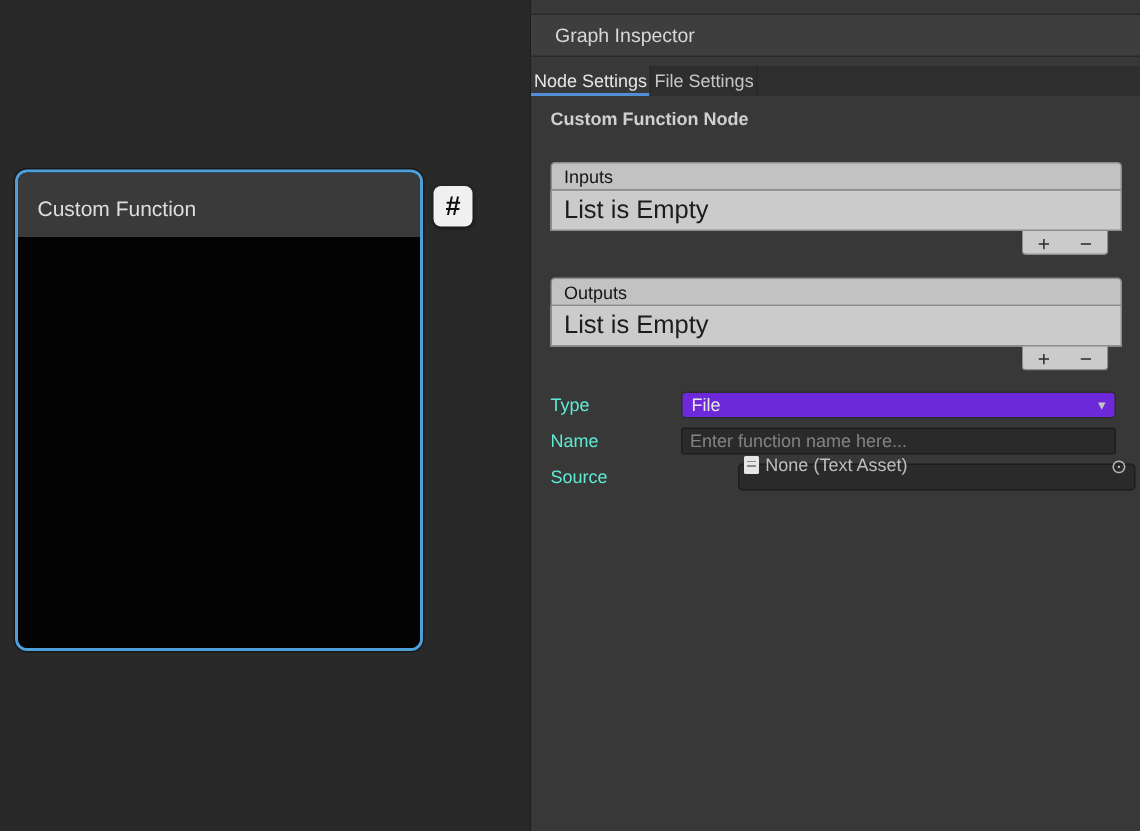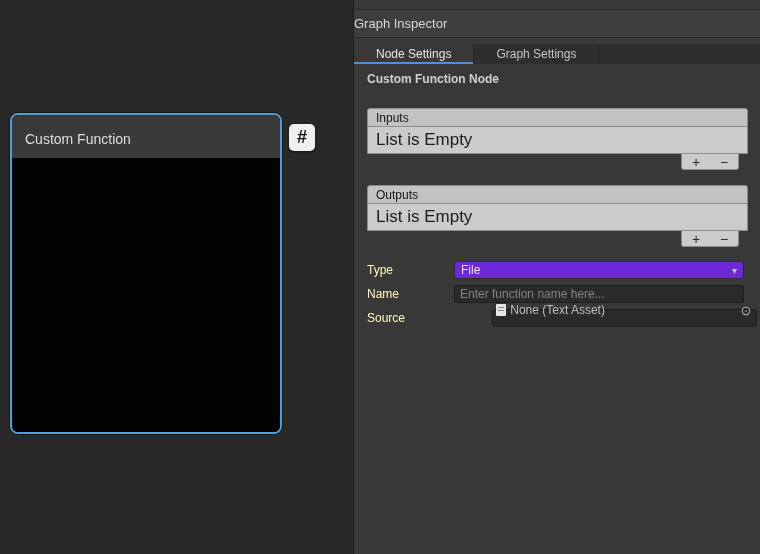--- a/index.html
+++ b/index.html
@@ -38,29 +38,29 @@
 
   
   .inspector {
     position:absolute; left:353px; top:0; width:407px; height:554px;
     background:#383838; border-left:1px solid #1E1E1E;
     font-size:12px; color:#D2D2D2;
   }
   .insp-title {
     position:absolute; left:0; top:9px; width:100%; height:29px;
     background:#3E3E3E; border-top:1px solid #2A2A2A; border-bottom:1px solid #2A2A2A;
-    display:flex; align-items:center; 
+    display:flex; align-items:center; padding-left:16px;
     font-size:13px; color:#D8D8D8;
   }
   .tabs {
     position:absolute; left:0; top:44px; width:100%; height:20px;
     display:flex; background:#2E2E2E;
   }
   .tab {
-    height:20px; padding:0 22px; display:flex; align-items:center;
+    height:20px; padding:0 2px; display:flex; align-items:center;
     font-size:12px; color:#C6C6C6; background:#2E2E2E;
     border-right:1px solid #272727; cursor:default;
   }
   .tab.active { background:#383838; color:#E6E6E6; box-shadow:inset 0 -2px 0 #4F90D9; }
 
   .section-title {
     position:absolute; left:13px; top:72px;
     font-weight:bold; font-size:12px; color:#D0D0D0;
   }
 
@@ -89,21 +89,21 @@
   .rlist-btn {
     flex:1; display:flex; align-items:center; justify-content:center;
     color:#2A2A2A; font-size:14px; line-height:1;
   }
 
   
   .prop-row { position:absolute; left:13px; width:390px; height:18px; display:flex; align-items:center; }
   .row-type   { top:261px; }
   .row-name   { top:285px; }
   .row-source { top:309px;gap:46px; }
-  .prop-label { width:87px; color:#fef9c3; font-size:12px; }
+  .prop-label { width:87px; color:#5eead4; font-size:12px; }
 
   .dropdown {
     width:290px; height:18px; background:#6d28d9;
     border:1px solid #2C2C2C; border-radius:3px;
     display:flex; align-items:center; padding:0 6px;
     color:#E6E6E6; font-size:12px;
   }
   .dropdown-arrow { margin-left:auto; color:#C4C4C4; font-size:10px; }
 
   .textfield {
@@ -153,21 +153,21 @@
 
   <div class="insp-title">
     <span>Graph Inspector</span>
   </div>
 
   <div class="tabs">
     <div class="tab active">
       <span>Node Settings</span>
     </div>
     <div class="tab">
-      <span>Graph Settings</span>
+      <span>File Settings</span>
     </div>
   </div>
 
   <div class="section-title">Custom Function Node</div>
 
   <div class="rlist inputs">
     <div class="rlist-header">
       <span>Inputs</span>
     </div>
     <div class="rlist-body">

